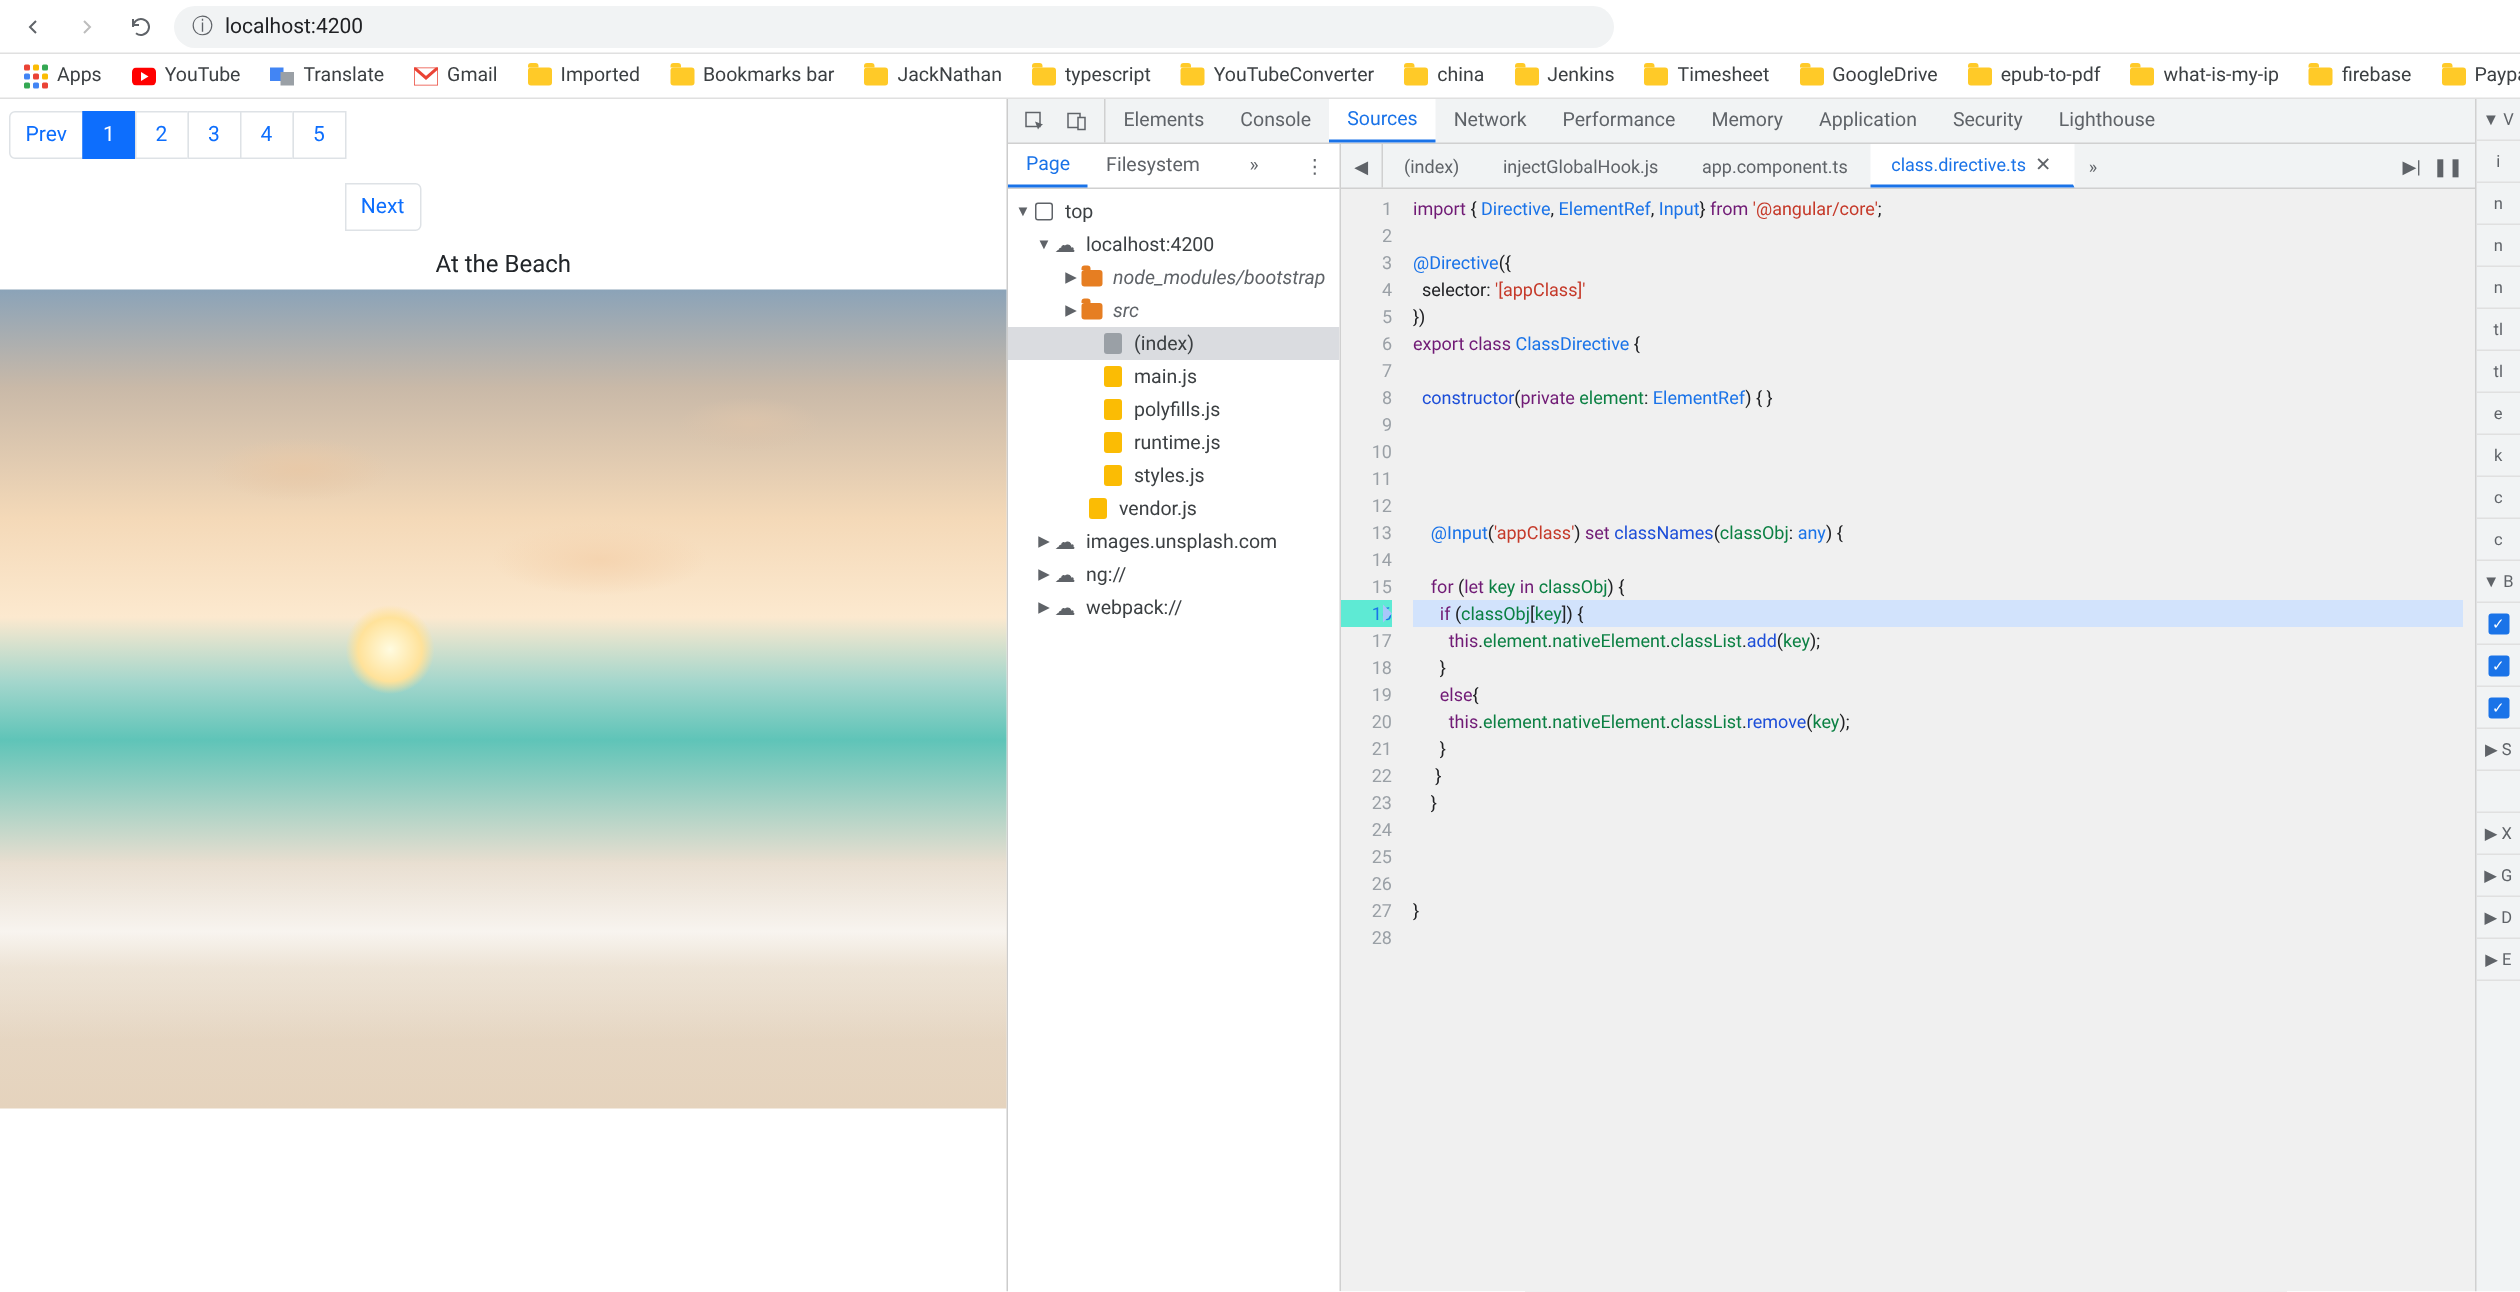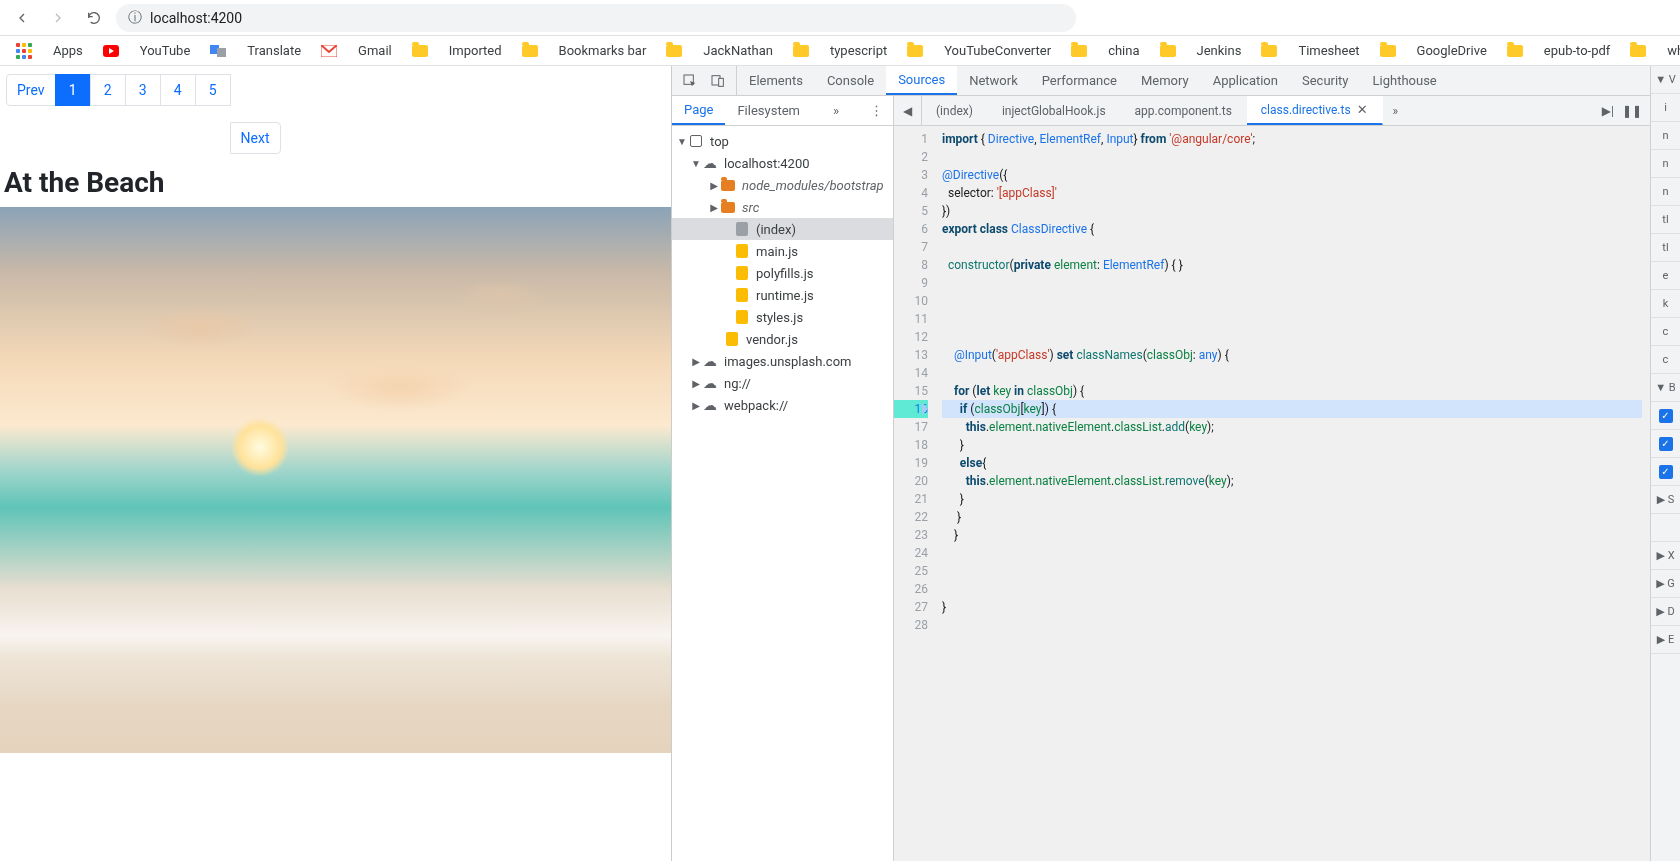--- a/index.html
+++ b/index.html
@@ -7,21 +7,21 @@
 
 
 .browser-bar { height:36px; display:flex; align-items:center; padding:0 8px; background:#fff; border-bottom:1px solid #e0e0e0; gap:8px; }
 .nav-btn { width:28px; height:28px; display:flex; align-items:center; justify-content:center; color:#5f6368; border-radius:50%; cursor:pointer; }
 .nav-btn.disabled { color:#bdbdbd; }
 .addr-bar { flex:0 0 960px; height:28px; background:#f1f3f4; border-radius:14px; display:flex; align-items:center; padding:0 12px; gap:8px; color:#5f6368; font-size:14px; }
 .addr-bar .url-text { color:#202124; }
 
 
 .bookmarks-bar { height:30px; display:flex; align-items:center; padding:0 8px; gap:4px; background:#fff; border-bottom:1px solid #e0e0e0; font-size:13px; color:#3c4043; }
-.bm-item { display:flex; align-items:center; gap:21px; padding:4px 8px; border-radius:4px; cursor:pointer; white-space:nowrap;text-align:right; }
+.bm-item { display:flex; align-items:center; gap:6px; padding:4px 8px; border-radius:4px; cursor:pointer; white-space:nowrap;text-align:right; }
 .bm-icon { width:16px; height:16px; display:inline-flex; align-items:center; justify-content:center; }
 .folder-icon { background:#ffca28; border-radius:2px; width:16px; height:12px; position:relative; }
 .folder-icon::before { content:""; position:absolute; top:-3px; left:0; width:7px; height:3px; background:#ffca28; border-radius:2px 2px 0 0; }
 .apps-grid { display:grid; grid-template-columns:repeat(3,4px); grid-template-rows:repeat(3,4px); gap:2px; }
 .apps-grid span { width:4px; height:4px; border-radius:1px; }
 .apps-grid span:nth-child(1){background:#ea4335}.apps-grid span:nth-child(2){background:#fbbc04}.apps-grid span:nth-child(3){background:#34a853}
 .apps-grid span:nth-child(4){background:#4285f4}.apps-grid span:nth-child(5){background:#ea4335}.apps-grid span:nth-child(6){background:#fbbc04}
 .apps-grid span:nth-child(7){background:#34a853}.apps-grid span:nth-child(8){background:#4285f4}.apps-grid span:nth-child(9){background:#ea4335}
 
 
@@ -31,21 +31,21 @@
 .side-strip { width:30px; background:#f1f3f4; border-left:1px solid #d0d0d0; display:flex; flex-direction:column; font-size:11px; color:#5f6368; }
 .side-strip .row { height:28px; display:flex; align-items:center; justify-content:center; border-bottom:1px solid #e0e0e0; }
 .side-strip .chk { width:14px; height:14px; background:#1a73e8; border-radius:2px; color:#fff; display:flex; align-items:center; justify-content:center; font-size:10px;}
 
 
 .pager { display:flex; padding:8px 6px; gap:0; }
 .pager a { display:inline-flex; align-items:center; justify-content:center; min-width:36px; height:32px; border:1px solid #dee2e6; margin-left:-1px; color:#0d6efd; font-size:14px; cursor:pointer; background:#fff; padding:0 10px;}
 .pager a:first-child { margin-left:0; border-radius:4px 0 0 4px;}
 .pager a:last-child { border-radius:0 4px 4px 0;margin-top:48px;}
 .pager a.active { background:#0d6efd; color:#fff; border-color:#0d6efd;}
-.page-title { font-size:28px; font-weight:700; padding:4px 4px 8px; color:#212529; }
+.page-title { font-size:16px; font-weight:400; padding:4px 4px 8px; color:#212529;text-align:center; }
 .beach-img { width:672px; height:546px; background:linear-gradient(180deg,#8ba3b8 0%,#c9b9a8 12%,#f4d9b8 28%,#fce9cf 40%,#a3d6cc 48%,#5fc4b8 55%,#e8ded0 70%,#e5d3bd 100%); position:relative; }
 .beach-img .sun { position:absolute; left:230px; top:210px; width:60px; height:60px; background:radial-gradient(circle,#fffbe0 0%,#ffe29a 50%,transparent 70%); border-radius:50%;}
 .beach-img .clouds{position:absolute;inset:0;background:
  radial-gradient(ellipse 120px 40px at 400px 180px,#f5d4b0 0%,transparent 60%),
  radial-gradient(ellipse 100px 35px at 200px 120px,#e8c9a8 0%,transparent 60%),
  radial-gradient(ellipse 80px 30px at 500px 90px,#dcc4ab 0%,transparent 60%);}
 .beach-img .foam{position:absolute;left:0;right:0;top:380px;height:120px;background:linear-gradient(180deg,transparent,#fff 40%,#f0e8dc 60%,transparent);opacity:.7;}
 
 
 .dt-top { height:30px; border-bottom:1px solid #d0d0d0; display:flex; align-items:center; background:#f1f3f4; font-size:13px; color:#5f6368; }
@@ -83,21 +83,21 @@
 .file-tabs .ft-more{padding:0 10px;}
 .file-tabs .ft-right{margin-left:auto;display:flex;align-items:center;gap:8px;padding:0 8px;}
 .code-wrap { flex:1; display:flex; background:#f0f0f0; overflow:hidden;}
 .gutter { width:40px; background:#f0f0f0; text-align:right; padding:4px 6px 4px 0; font:12px/18px Menlo,Consolas,monospace; color:#9aa0a6;}
 .gutter .ln{height:18px;}
 .gutter .ln.bp{background:#5eead4;color:#1a73e8;position:relative;}
 .gutter .ln.bp::after{content:"";position:absolute;right:-6px;top:3px;border:6px solid transparent;border-left-color:#a8c7fa;}
 .code { flex:1; padding:4px 8px; font:12px/18px Menlo,Consolas,monospace; white-space:pre; color:#202124; background:#f0f0f0;}
 .code .cl{height:18px;}
 .code .cl.hl{background:#d2e3fc;}
-.kw{color:#0c4a6e;font-weight:bold;} .id{color:#1a73e8;} .str{color:#c53929;} .fn{color:#0f766e;text-align:right;} .pr{color:#0b8043;} .ty{color:#1a73e8;}
+.kw{color:#701a75;} .id{color:#1a73e8;} .str{color:#c53929;} .fn{color:#1d4ed8;text-align:right;} .pr{color:#0b8043;} .ty{color:#1a73e8;}
 
 svg{display:block;}
 </style>
 </head>
 <body>
 
 <div class="browser-bar">
   <div class="nav-btn">
       <svg width="16" height="16" viewBox="0 0 24 24">
         <path d="M15 6l-6 6 6 6" stroke="#5f6368" stroke-width="2" fill="none"></path>

